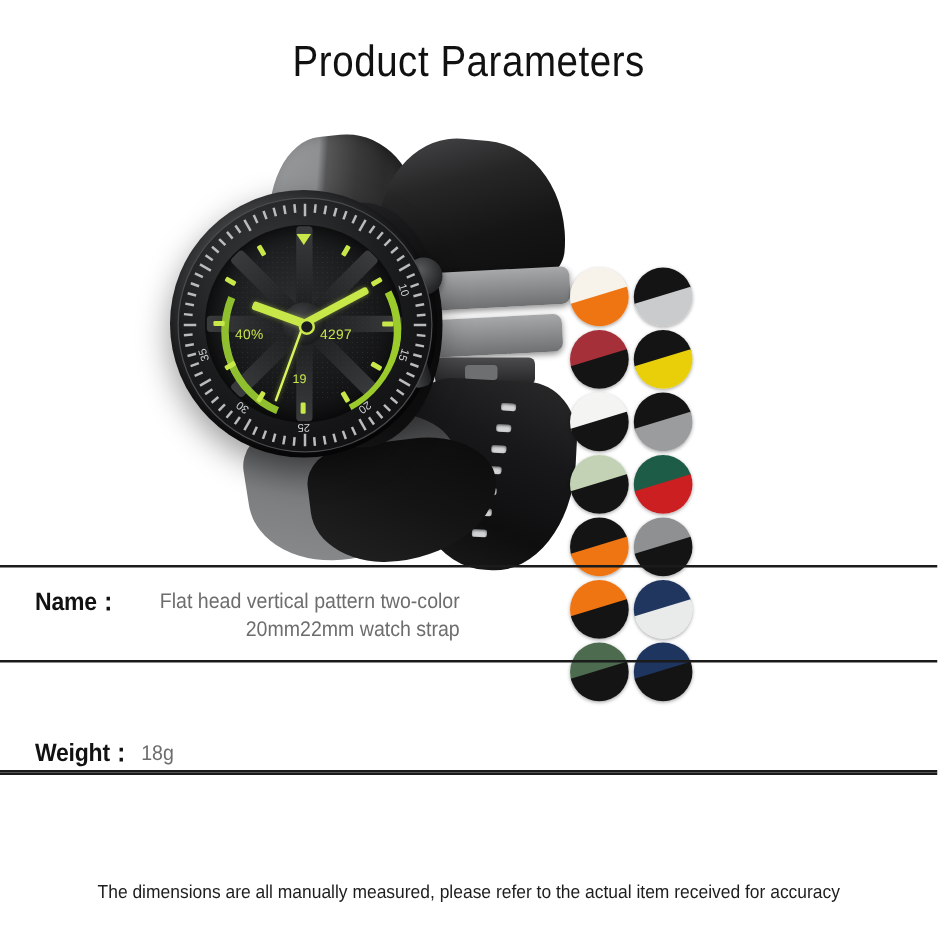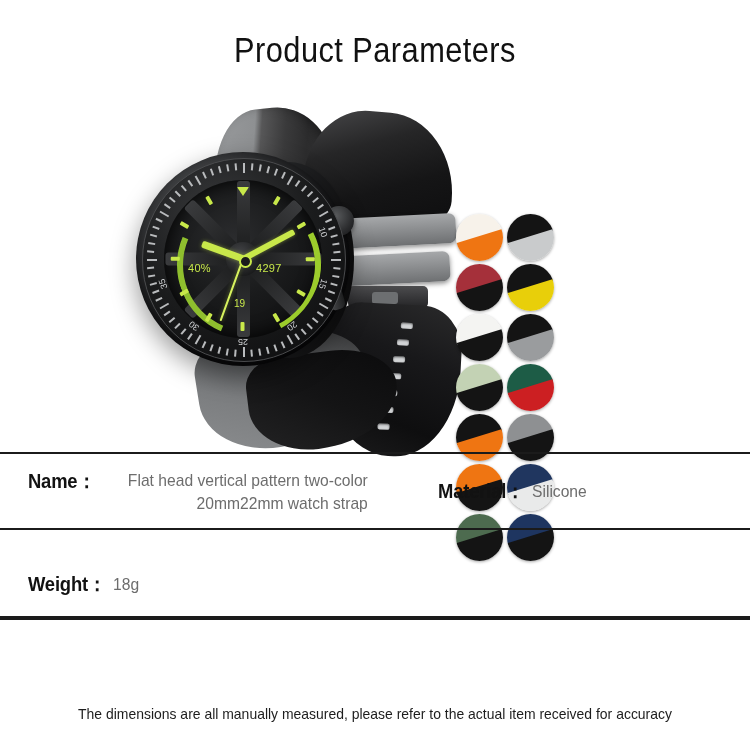--- a/index.html
+++ b/index.html
@@ -328,21 +328,21 @@
   }
 
   .spec-row {
     position: relative;
     display: flex;
     align-items: center;
     box-sizing: border-box;
     padding-left: 28px;
   }
   .spec-row.r1 { height: 74px; text-align: right; }
-  .spec-row.r2 { height: 86px; align-items: center; padding-top: 22px; }
+  .spec-row.r2 { height: 86px; align-items: flex-end; padding-top: 22px; }
   .spec-row.r3 { height: 62px; }
 
   .cellL { width: 410px; display: flex; align-items: flex-start; }
   .cellR { flex: 1; display: flex; align-items: flex-start; }
 
   .lab {
     font-size: 20px;
     font-weight: 700;
     color: #121212;
     white-space: nowrap;
@@ -606,24 +606,20 @@
 
 <div class="spec">
 
   <div class="rule"></div>
 
   <div class="spec-row r1">
     <div class="cellL">
       <span class="lab">Name：</span>
       <span class="val tight" style="max-width:290px">Flat head vertical pattern two-color 20mm22mm watch strap</span>
     </div>
-    <div class="cellR">
-      <span class="lab">Material：</span>
-      <span class="val" style="margin-top:2px">Silicone</span>
-    </div>
   </div>
 
   <div class="rule"></div>
 
   <div class="spec-row r2">
     <div class="cellL">
       <span class="lab">Weight：</span>
       <span class="val" style="margin-top:2px">18g</span>
     </div>
   </div>

